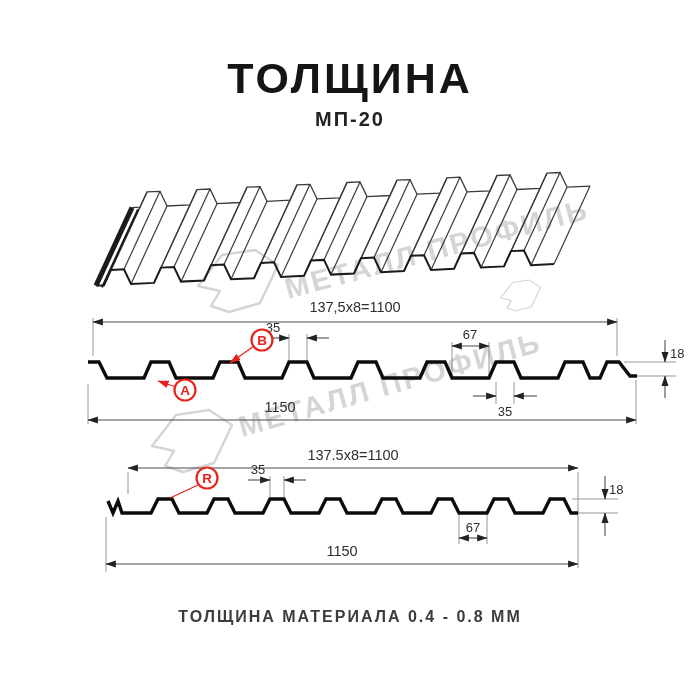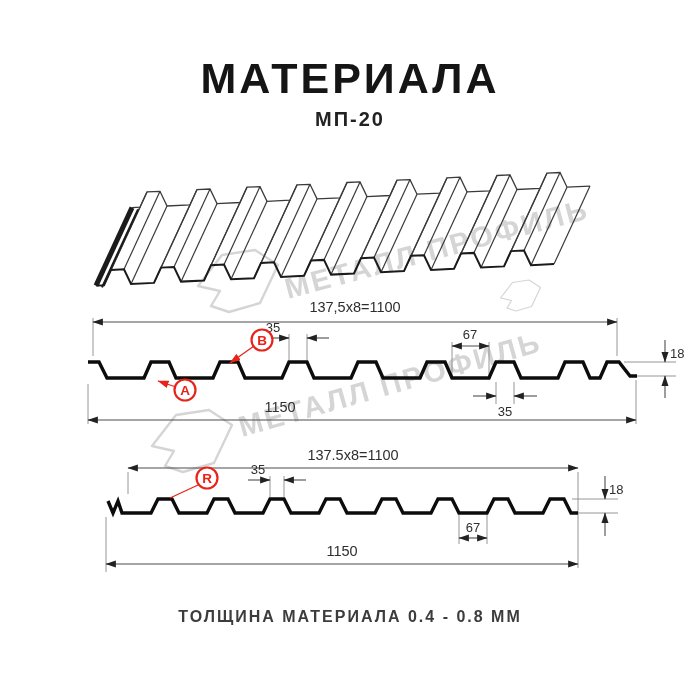--- a/index.html
+++ b/index.html
@@ -22,21 +22,21 @@
   .redt{fill:#e8231a;font-size:13.5px;font-weight:700;text-anchor:middle;}
   .wm{fill:#d5d5d5;font-size:29px;font-weight:700;letter-spacing:2.5px;}
   .wmlogo{fill:none;stroke:#d5d5d5;stroke-width:2.4;stroke-linejoin:round;}
 </style>
 </head>
 <body>
 
 <div id="page">
 
   <div class="hdr">
-    <div class="t1">МАТЕРИАЛА</div>
+    <div class="t1">ТОЛЩИНА</div>
     <div class="t2">МП-20</div>
   </div>
 
   <svg style="left:0;top:0;width:700px;height:700px">
     <path class="wmlogo" transform="translate(193,250)" d="M5,36 L29,5 L62,0 L85,15 L67,53 L36,62 L18,56 L27,41 Z"></path>
     <text class="wm" transform="translate(288,299) rotate(-15)">МЕТАЛЛ ПРОФИЛЬ</text>
     <path class="wmlogo" transform="translate(498,280) scale(0.5)" d="M5,36 L29,5 L62,0 L85,15 L67,53 L36,62 L18,56 L27,41 Z"></path>
   </svg>
 
   <svg viewBox="0 0 520 150" style="left:88px;top:158px;width:520px;height:150px">

